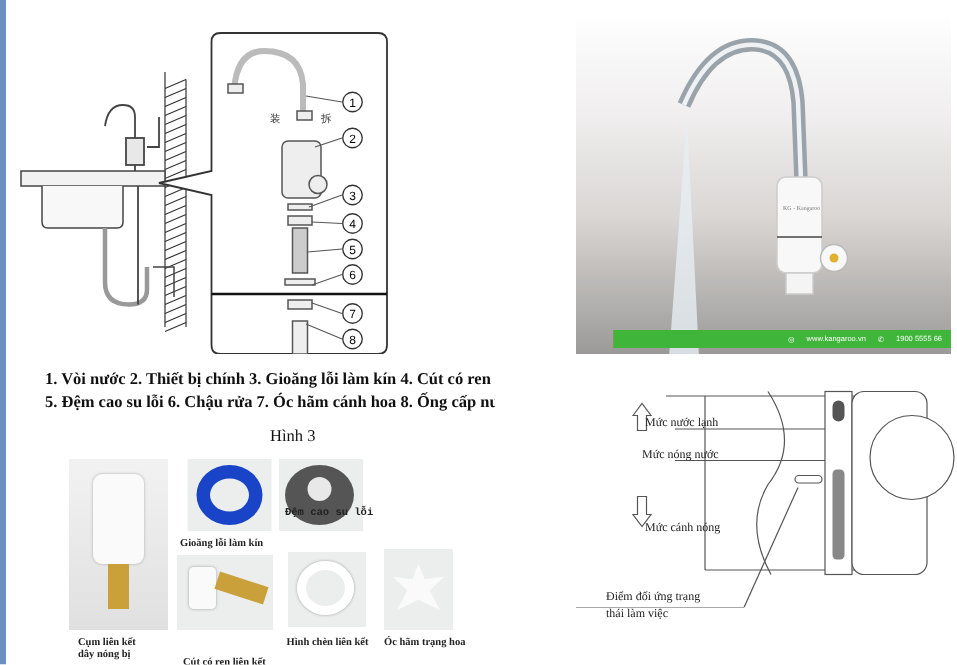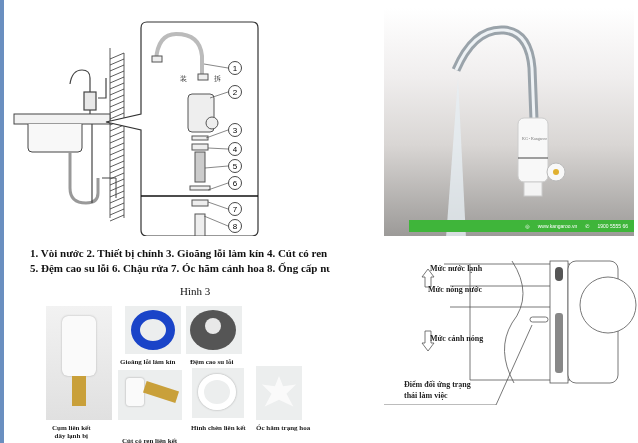--- a/index.html
+++ b/index.html
@@ -17,21 +17,21 @@
   .photo { background:#eceeee; }
   .plabel { font-size:7px; font-weight:bold; color:#222; text-align:right; white-space:nowrap; }
 
   
   .product { left:384px; top:8px; width:250px; height:228px; background:linear-gradient(180deg,#ffffff 0%,#f0eeee 30%,#d9d6d4 60%,#9c9a98 100%); overflow:hidden; }
   .banner { left:25px; top:212px; width:225px; height:12px; background:#3fb53a; display:flex; align-items:center; justify-content:flex-end; padding-right:6px; box-sizing:border-box; font-family:"Liberation Sans", sans-serif; font-size:5px; color:#fff; gap:8px; }
   .banner-orange { left:25px; top:212px; width:30px; height:12px; background:#e85a1f; }
 
   
   .levels { left:384px; top:255px; width:254px; height:150px; }
-  .lvl-label { font-size:8px; font-weight:bold; color:#222; white-space:nowrap; }
+  .lvl-label { font-size:8px; font-weight:normal; color:#222; white-space:nowrap;margin-top:13px; }
 </style>
 </head>
 <body>
 
 <div class="abs leftbar"></div>
 
 <svg class="abs diagram" viewBox="0 0 320 228">
 
   <g stroke="#333" stroke-width="0.8" fill="none">
     <line x1="104" y1="40" x2="104" y2="210"></line>
@@ -150,36 +150,36 @@
   <div>1. Vòi nước  2. Thiết bị chính   3. Gioăng lỗi làm kín  4. Cút có ren liên kế</div>
   <div>5. Đệm cao su lỗi  6. Chậu rửa  7. Óc hãm cánh hoa  8. Ống cấp nước nguồ</div>
 </div>
 
 <div class="abs fig-title">Hình 3</div>
 
 <div class="abs photo" style="left:46px;top:306px;width:66px;height:114px;background:linear-gradient(180deg,#f2f2f2,#e0e0e0);">
   <div class="abs" style="left:16px;top:10px;width:34px;height:60px;background:#fafafa;border-radius:6px;box-shadow:0 0 2px #aaa;"></div>
   <div class="abs" style="left:26px;top:70px;width:14px;height:30px;background:#c9a03a;"></div>
 </div>
-<div class="abs plabel" style="left:52px;top:424px;line-height:8px;text-align:center;">
+<div class="abs plabel" style="left:52px;top:424px;line-height:8px;text-align:left;">
   <div>Cụm liên kết</div>
-  <div>dây lạnh bị</div>
+  <div>dây nóng bị</div>
 </div>
 
 <div class="abs photo" style="left:125px;top:306px;width:56px;height:48px;">
   <div class="abs" style="left:6px;top:4px;width:44px;height:40px;border-radius:50%;box-sizing:border-box;border:9px solid #1a44c8;"></div>
 </div>
 <div class="abs plabel" style="left:120px;top:358px;">Gioăng lỗi làm kín</div>
 
 <div class="abs photo" style="left:186px;top:306px;width:56px;height:48px;">
   <div class="abs" style="left:4px;top:4px;width:46px;height:40px;border-radius:50%;background:#555;">
     <div class="abs" style="left:15px;top:8px;width:16px;height:16px;border-radius:50%;background:#e8e8e8;"></div>
   </div>
 </div>
-<div class="abs plabel" style="left:190px;top:358px;">Đệm cao su lỗi</div>
+<div class="abs plabel" style="left:190px;top:338px;font-family:Liberation Mono, monospace;">Đệm cao su lỗi</div>
 
 <div class="abs photo" style="left:118px;top:370px;width:64px;height:50px;">
   <div class="abs" style="left:8px;top:8px;width:18px;height:28px;background:#fafafa;border-radius:3px;box-shadow:0 0 2px #999;"></div>
   <div class="abs" style="left:26px;top:16px;width:34px;height:12px;background:#c9a03a;transform:rotate(18deg);"></div>
 </div>
 <div class="abs plabel" style="left:122px;top:424px;margin-top:13px;">Cút có ren liên kết</div>
 
 <div class="abs photo" style="left:192px;top:368px;width:52px;height:50px;">
   <div class="abs" style="left:6px;top:6px;width:38px;height:36px;border-radius:50%;box-sizing:border-box;border:6px solid #fff;box-shadow:0 0 2px #999;"></div>
 </div>

